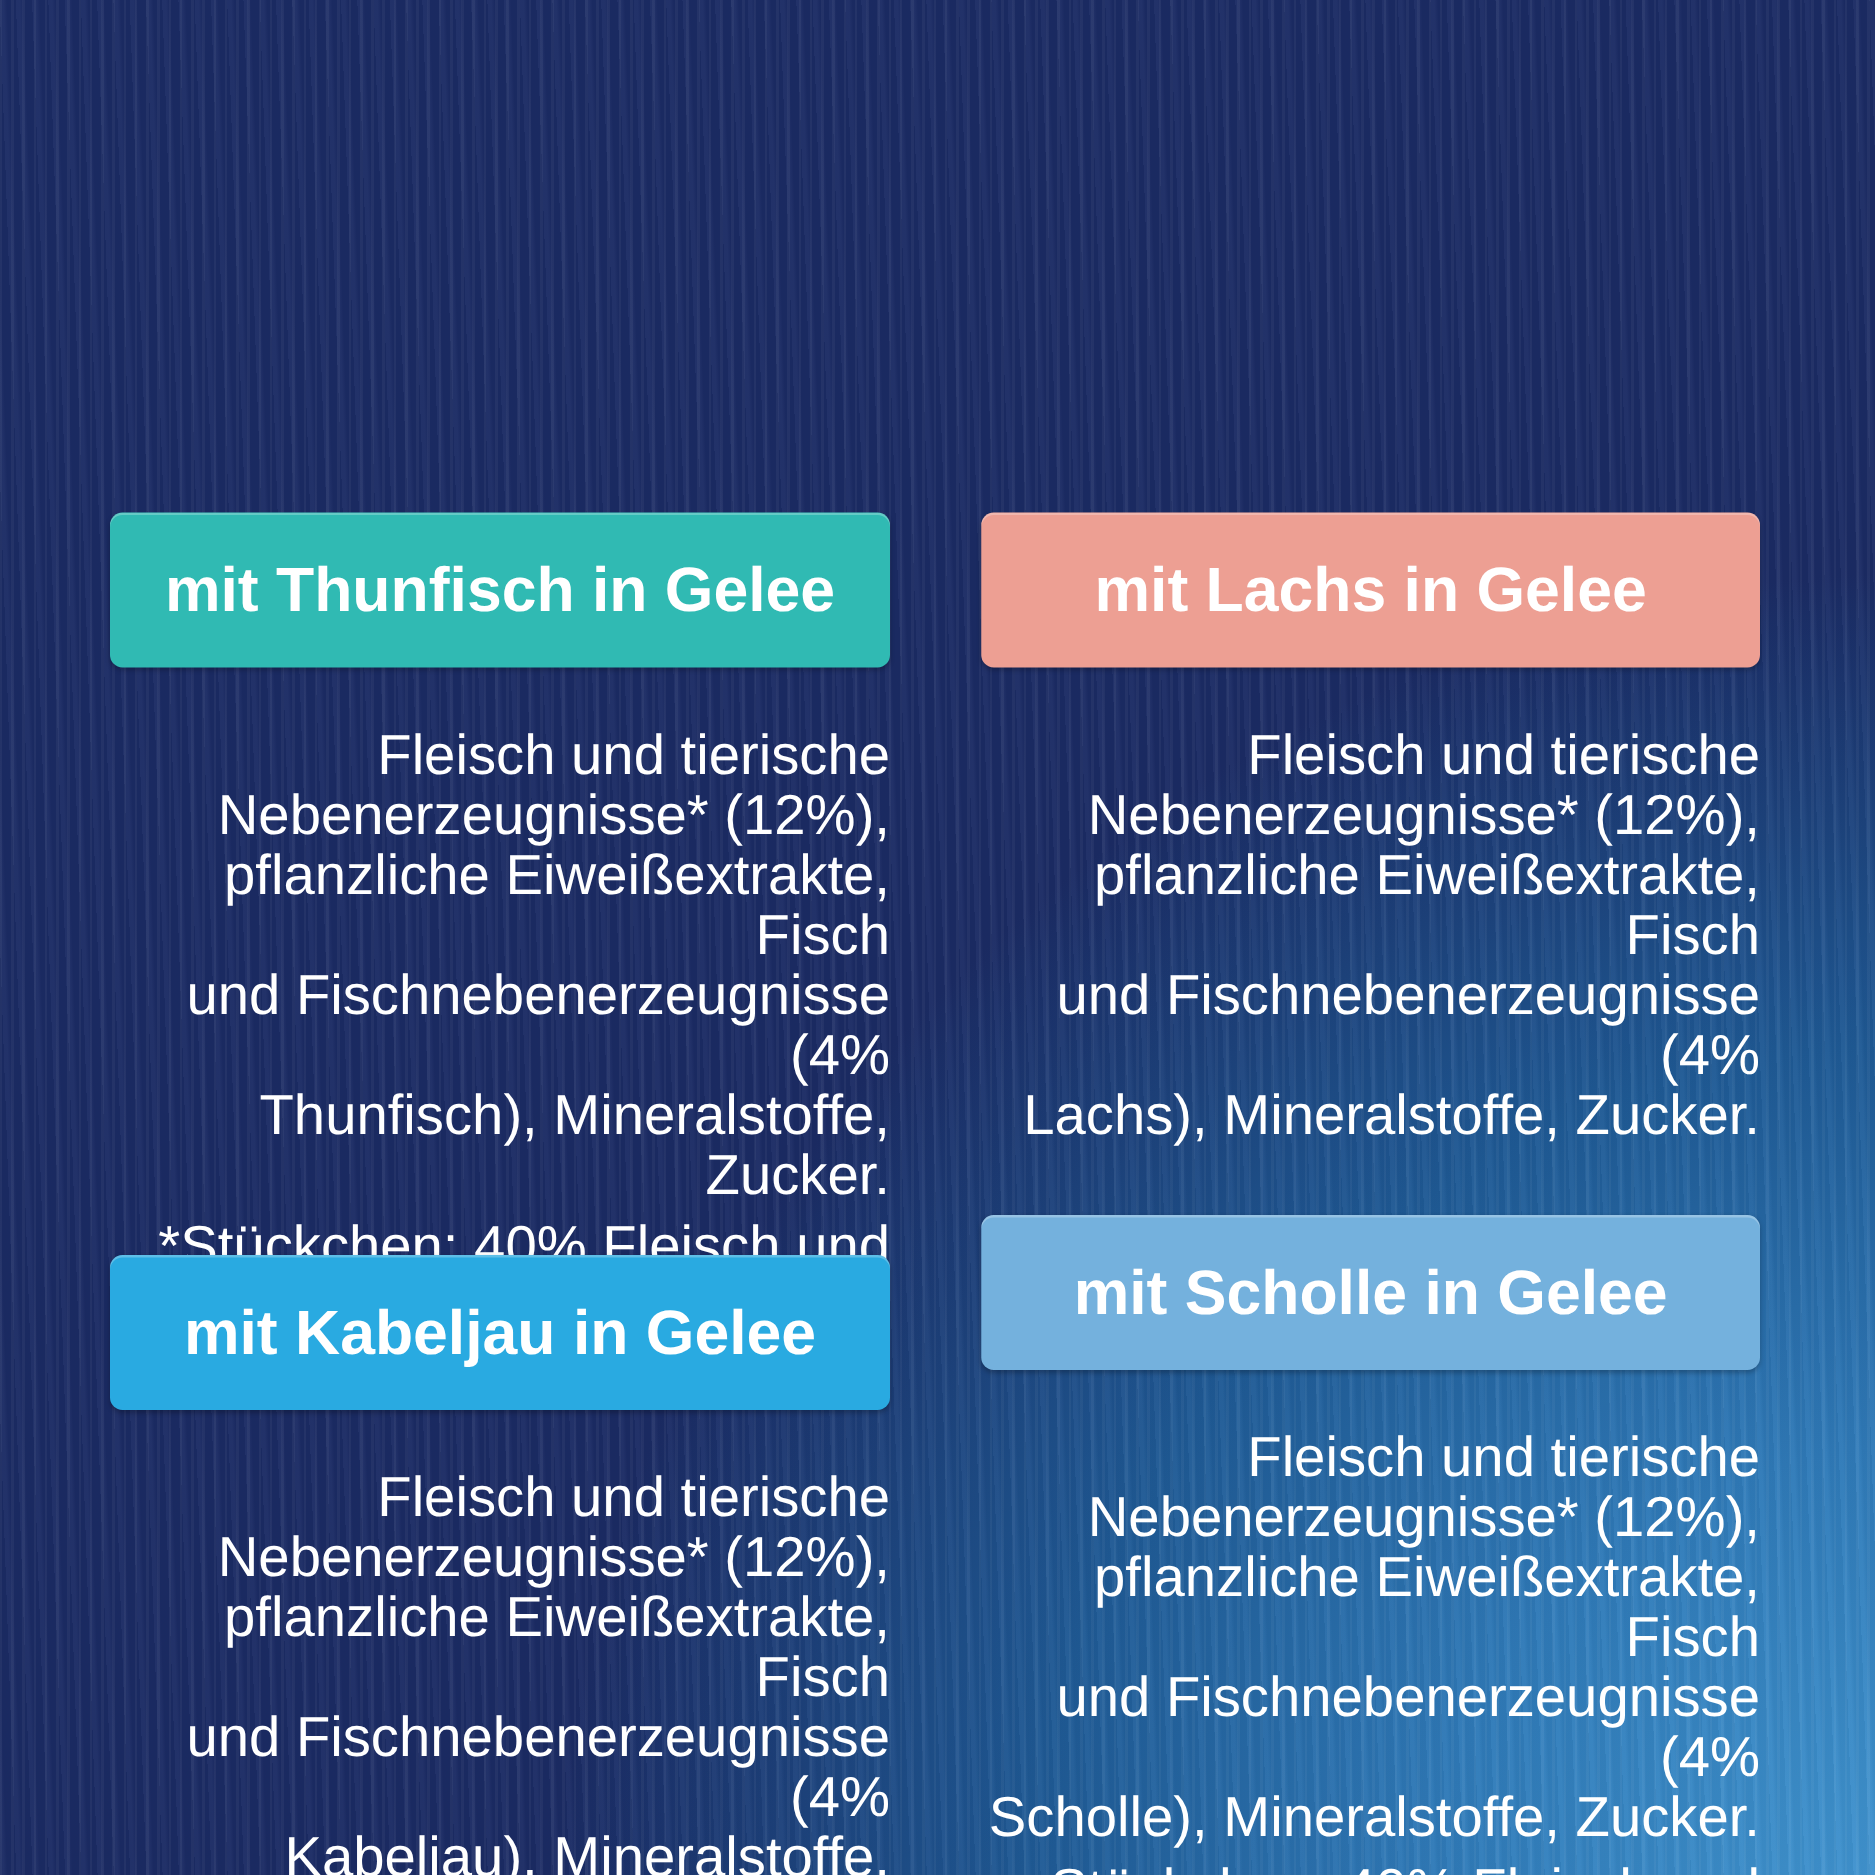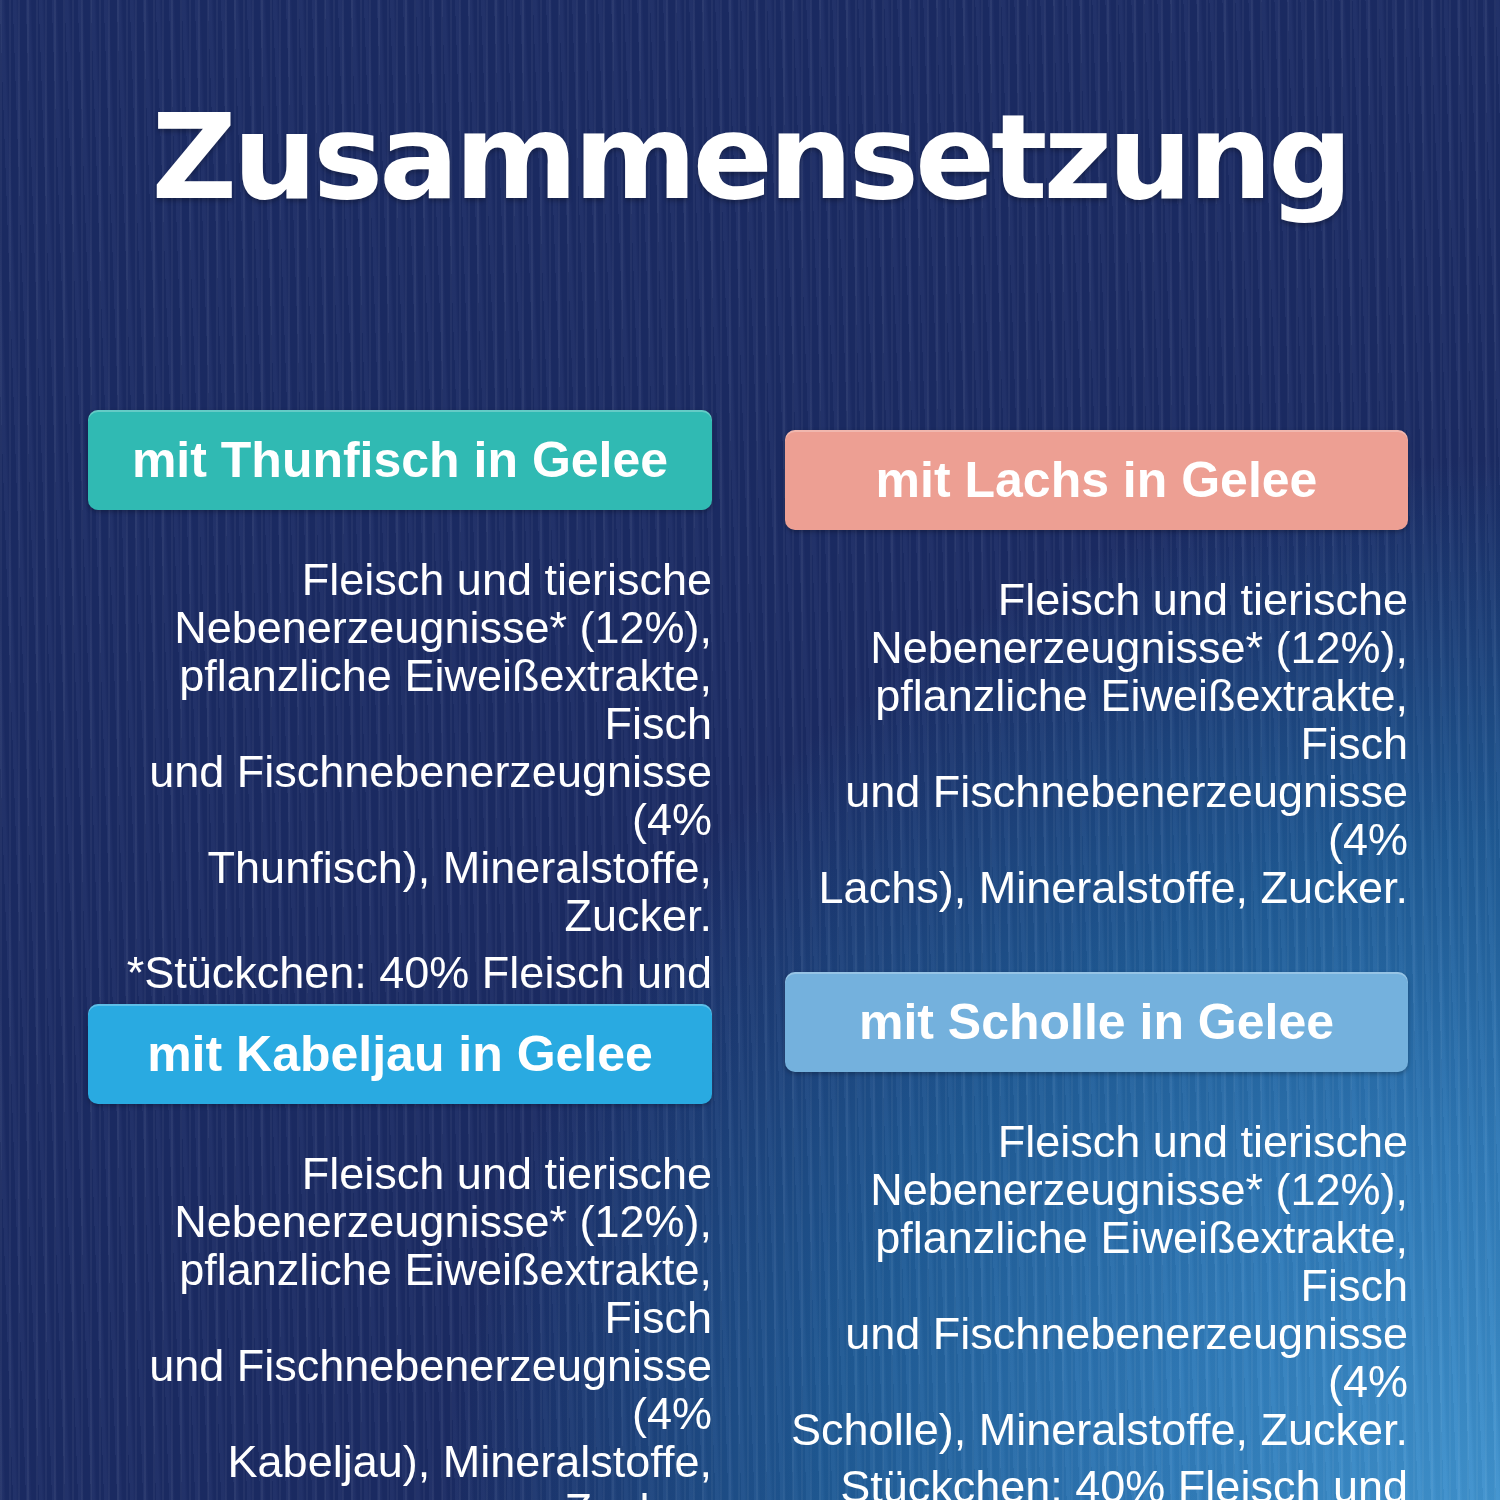--- a/index.html
+++ b/index.html
@@ -35,26 +35,26 @@
     font-family: "DejaVu Sans", sans-serif;
     font-weight: bold;
     font-size: 118px;
     letter-spacing: -4px;
     color: #ffffff;
     text-shadow: 0 3px 4px rgba(0,0,0,0.25);
   }
 
   .block { position: absolute; width: 624px; }
   .pos-tl { left: 88px;  top: 410px; }
-  .pos-tr { left: 785px; top: 430px; width: 623px; }
+  .pos-tr { left: 785px; top: 410px; width: 623px; }
   .pos-bl { left: 88px;  top: 972px; }
   .pos-br { left: 785px; top: 972px; width: 623px; }
 
   .variant-header {
-    height: 100px;
+    height: 124px;
     border-radius: 10px;
     display: flex;
     align-items: center;
     justify-content: center;
     font-size: 50px;
     font-weight: bold;
     color: #ffffff;
     box-shadow: inset 0 2px 0 rgba(255,255,255,0.25), 0 2px 4px rgba(0,0,0,0.25);
   }
 
@@ -66,21 +66,20 @@
     color: #ffffff;
   }
   .ingredients { margin-top: 46px; }
   .footnote    { margin-top: 9px; }
 </style>
 </head>
 <body>
 
 <div class="page">
 
-  <h1 class="title">Zusammensetzung</h1>
 
   <section class="block pos-tl">
     <div class="variant-header" style="background-color: rgb(48, 186, 179);">mit Thunfisch in Gelee</div>
     <p class="ingredients">Fleisch und tierische
 Nebenerzeugnisse* (12%),
 pflanzliche Eiweißextrakte, Fisch
 und Fischnebenerzeugnisse (4%
 Thunfisch), Mineralstoffe, Zucker.</p>
     <p class="footnote">*Stückchen: 40% Fleisch und
 tierische Nebenerzeugnisse.</p>

